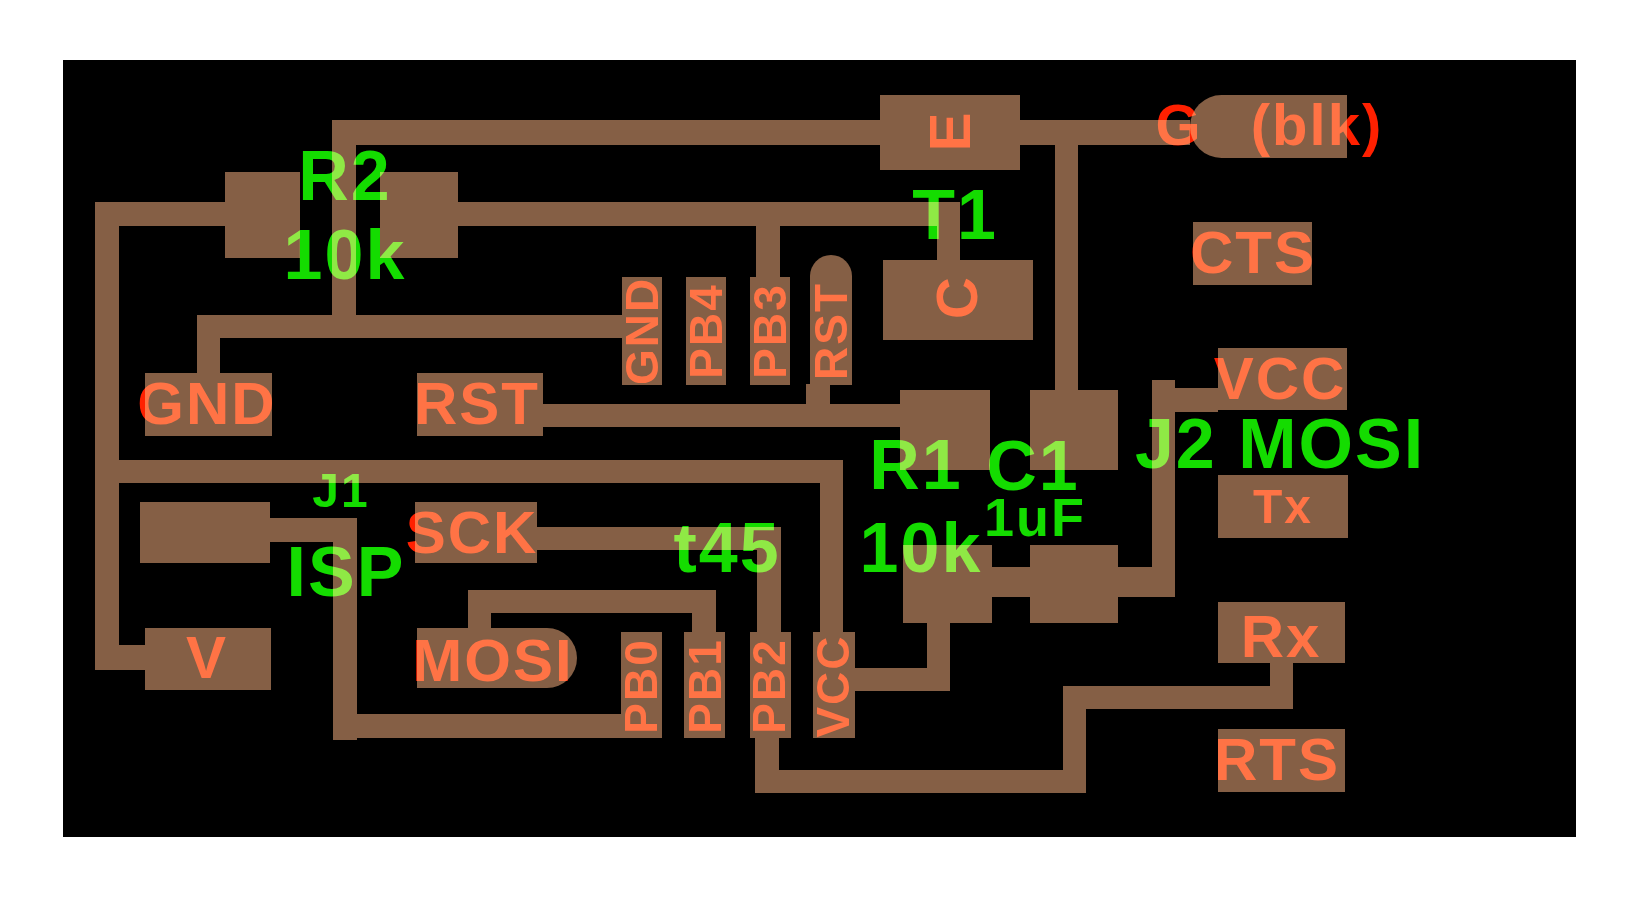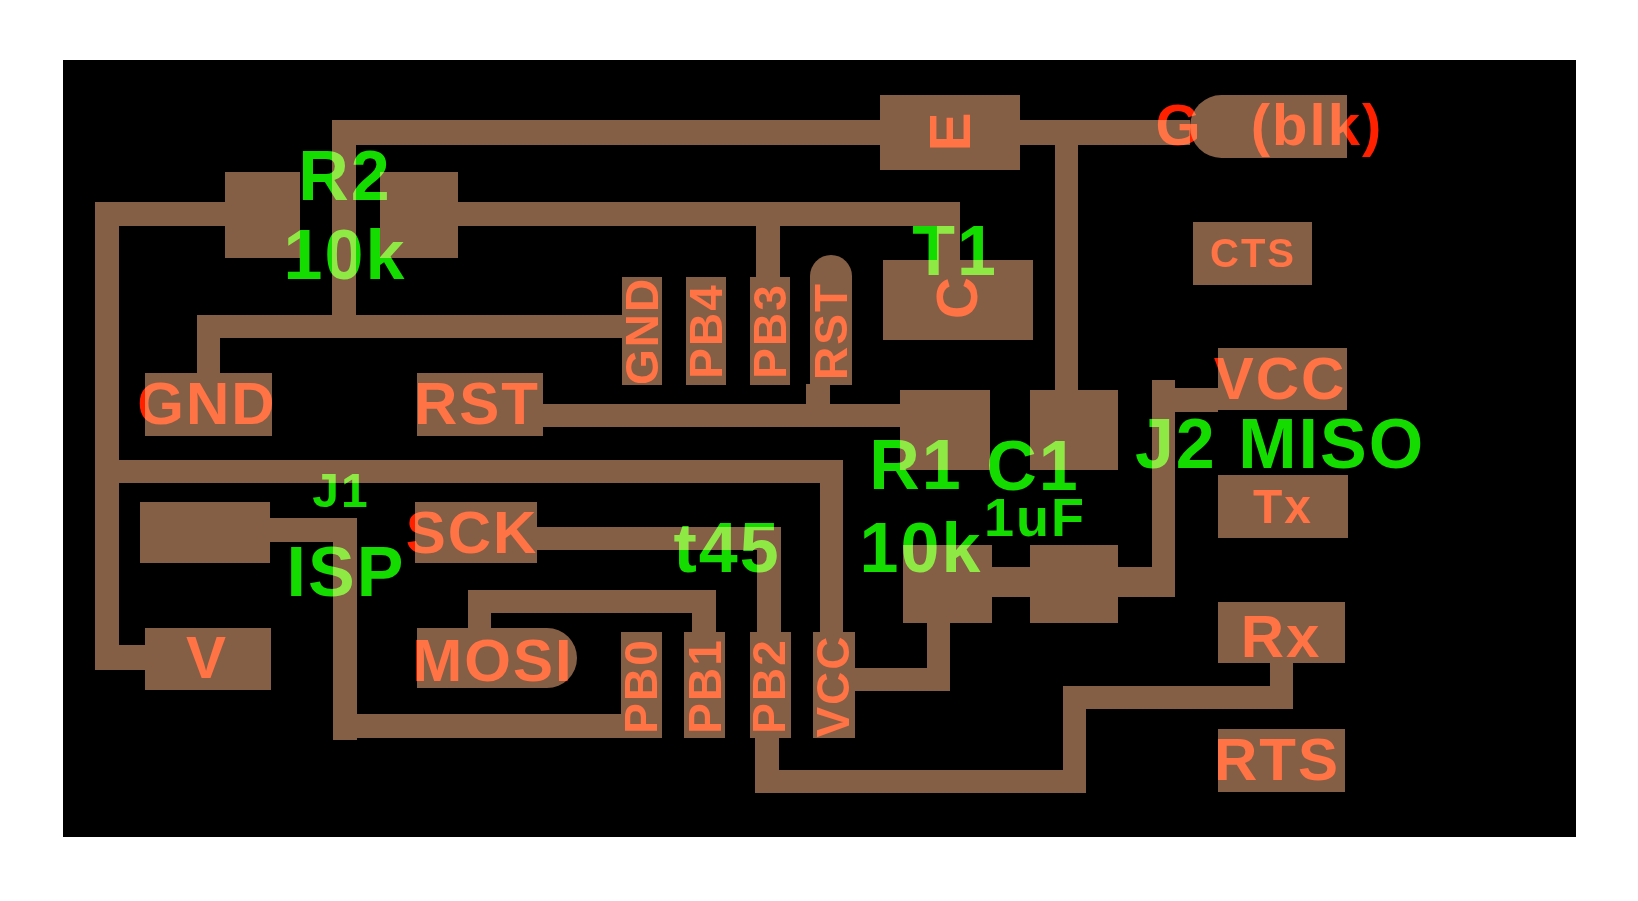--- a/index.html
+++ b/index.html
@@ -77,34 +77,34 @@
     <div class="cu" style="left: 621px; top: 632px; width: 41px; height: 106px;"></div>
     <div class="cu" style="left: 684px; top: 632px; width: 41px; height: 106px;"></div>
     <div class="cu" style="left: 750px; top: 632px; width: 41px; height: 106px;"></div>
     <div class="cu" style="left: 813px; top: 632px; width: 42px; height: 106px;"></div>
     <div class="cu" style="left: 900px; top: 390px; width: 90px; height: 80px;"></div>
     <div class="cu" style="left: 1030px; top: 390px; width: 88px; height: 80px;"></div>
     <div class="cu" style="left: 903px; top: 545px; width: 89px; height: 78px;"></div>
     <div class="cu" style="left: 1030px; top: 545px; width: 88px; height: 78px;"></div>
     <div class="lbl silk" style="left: 345px; top: 176px; font-size: 70px;">R2</div>
     <div class="lbl silk" style="left: 345px; top: 255px; font-size: 70px;">10k</div>
-    <div class="lbl silk" style="left: 955px; top: 215px; font-size: 70px; margin-top: 36px;">T1</div>
+    <div class="lbl silk" style="left: 955px; top: 215px; font-size: 70px;">T1</div>
     <div class="lbl silk" style="left: 727px; top: 548px; font-size: 70px; text-align: center;">t45</div>
     <div class="lbl silk" style="left: 916px; top: 465px; font-size: 70px;">R1</div>
     <div class="lbl silk" style="left: 921px; top: 548px; font-size: 70px;">10k</div>
     <div class="lbl silk" style="left: 1033px; top: 466px; font-size: 70px;">C1</div>
     <div class="lbl silk" style="left: 1035px; top: 517px; font-size: 54px;">1uF</div>
     <div class="lbl silk" style="left: 341px; top: 491px; font-size: 48px;">J1</div>
     <div class="lbl silk" style="left: 346px; top: 572px; font-size: 70px;">ISP</div>
-    <div class="lbl silk" style="left: 1280px; top: 444px; font-size: 70px;">J2 MISO</div>
+    <div class="lbl silk" style="left: 1280px; top: 444px; font-size: 70px;">J2 MOSI</div>
     <div class="lbl padname" style="left: 1179px; top: 125px; font-size: 58px;">G</div>
     <div class="lbl padname" style="left: 1317px; top: 125px; font-size: 58px;">(blk)</div>
     <div class="lbl padname rotccw" style="left: 950px; top: 131px; font-size: 58px;">E</div>
     <div class="lbl padname rotccw" style="left: 957px; top: 297px; font-size: 58px;">C</div>
-    <div class="lbl padname" style="left: 1253px; top: 253px; font-size: 40px;">CTS</div>
+    <div class="lbl padname" style="left: 1253px; top: 253px; font-size: 60px;">CTS</div>
     <div class="lbl padname" style="left: 1280px; top: 379px; font-size: 60px;">VCC</div>
     <div class="lbl padname" style="left: 1283px; top: 507px; font-size: 48px;">Tx</div>
     <div class="lbl padname" style="left: 1281px; top: 637px; font-size: 60px;">Rx</div>
     <div class="lbl padname" style="left: 1277px; top: 760px; font-size: 60px;">RTS</div>
     <div class="lbl padname" style="left: 207px; top: 404px; font-size: 60px;">GND</div>
     <div class="lbl padname" style="left: 477px; top: 404px; font-size: 60px;">RST</div>
     <div class="lbl padname" style="left: 472px; top: 533px; font-size: 60px;">SCK</div>
     <div class="lbl padname" style="left: 207px; top: 658px; font-size: 60px;">V</div>
     <div class="lbl padname" style="left: 493px; top: 661px; font-size: 60px;">MOSI</div>
     <div class="lbl padname rotccw" style="left: 642px; top: 331px; font-size: 46px;">GND</div>

